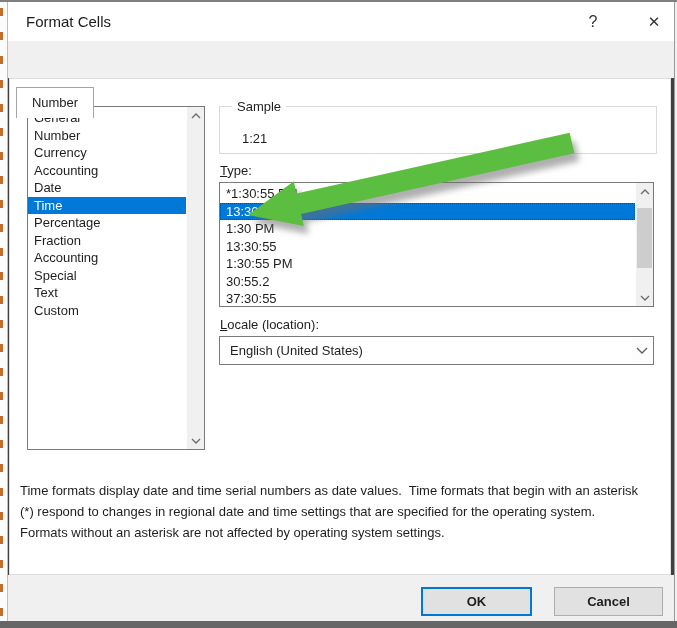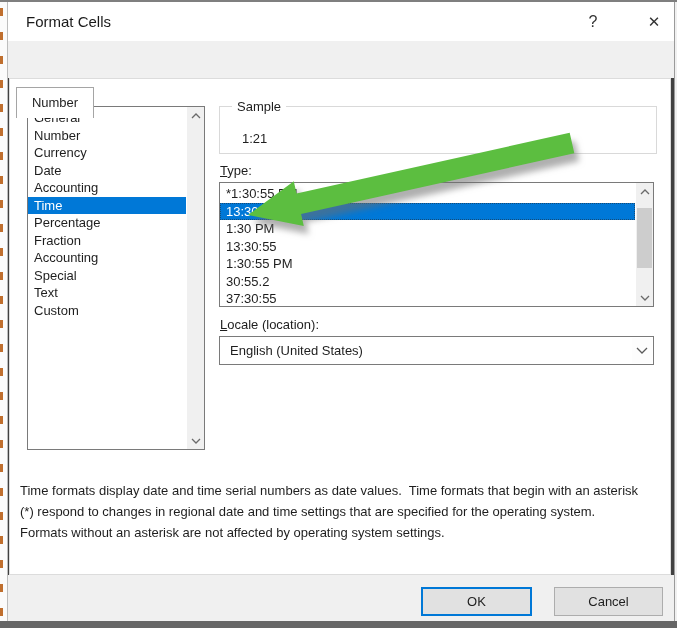--- a/index.html
+++ b/index.html
@@ -40,21 +40,21 @@
   .legend{position:absolute;top:-8px;left:12px;background:#ffffff;padding:0 5px;font-size:13px;line-height:15px;text-align:center;}
   .sample-val{position:absolute;left:22px;top:24px;font-size:13px;}
   .combo{position:absolute;background:#ffffff;border:1px solid #7a7a7a;box-sizing:border-box;}
   .combo-text{position:absolute;left:10px;top:0;line-height:27px;font-size:13px;white-space:nowrap;}
   .combo-arrow{position:absolute;right:1px;top:1px;bottom:1px;width:20px;display:flex;
           align-items:center;justify-content:center;background:#fdfdfd;}
   .desc{position:absolute;left:10px;top:401px;font-size:13px;line-height:21px;color:#1e1e1e;}
   .desc div{white-space:pre;}
   .btnrow{position:absolute;left:0;top:573px;width:100%;height:46px;background:#f0f0f0;}
   .btn{position:absolute;top:12px;height:29px;box-sizing:border-box;background:#e1e1e1;
-          font-size:13px;text-align:center;line-height:26px;color:#1e1e1e;}
+          font-size:13px;text-align:center;line-height:26px;color:#1e1e1e;font-weight:bold;}
   .btn-ok{left:413px;width:111px;border:2px solid #0078d7;}
   .btn-cancel{left:546px;width:109px;border:1px solid #adadad;line-height:27px;}
   .arrow-overlay{position:absolute;left:0;top:0;width:677px;height:628px;z-index:20;pointer-events:none;}
   .arrow-poly{filter:drop-shadow(5px 8px 3px rgba(110,110,110,0.55));}
   .chev{display:block;}
 </style>
 </head>
 <body>
 
 <div class="screen">
@@ -81,22 +81,22 @@
 
     <div class="page">
 
       <div class="lbl" style="left:17px;top:12px;"><span class="accel">C</span><span>ategory:</span></div>
 
       <div class="listbox" style="left:17px;top:27px;width:178px;height:344px;">
         <div class="cat-rows">
           <div class="lrow">General</div>
           <div class="lrow">Number</div>
           <div class="lrow">Currency</div>
+          <div class="lrow">Accounting</div>
           <div class="lrow">Date</div>
-          <div class="lrow">Accounting</div>
           <div class="lrow selected">Time</div>
           <div class="lrow">Percentage</div>
           <div class="lrow">Fraction</div>
           <div class="lrow">Accounting</div>
           <div class="lrow">Special</div>
           <div class="lrow">Text</div>
           <div class="lrow">Custom</div>
         </div>
         <div class="scrollbar">
           <div class="sb-btn sb-up">

